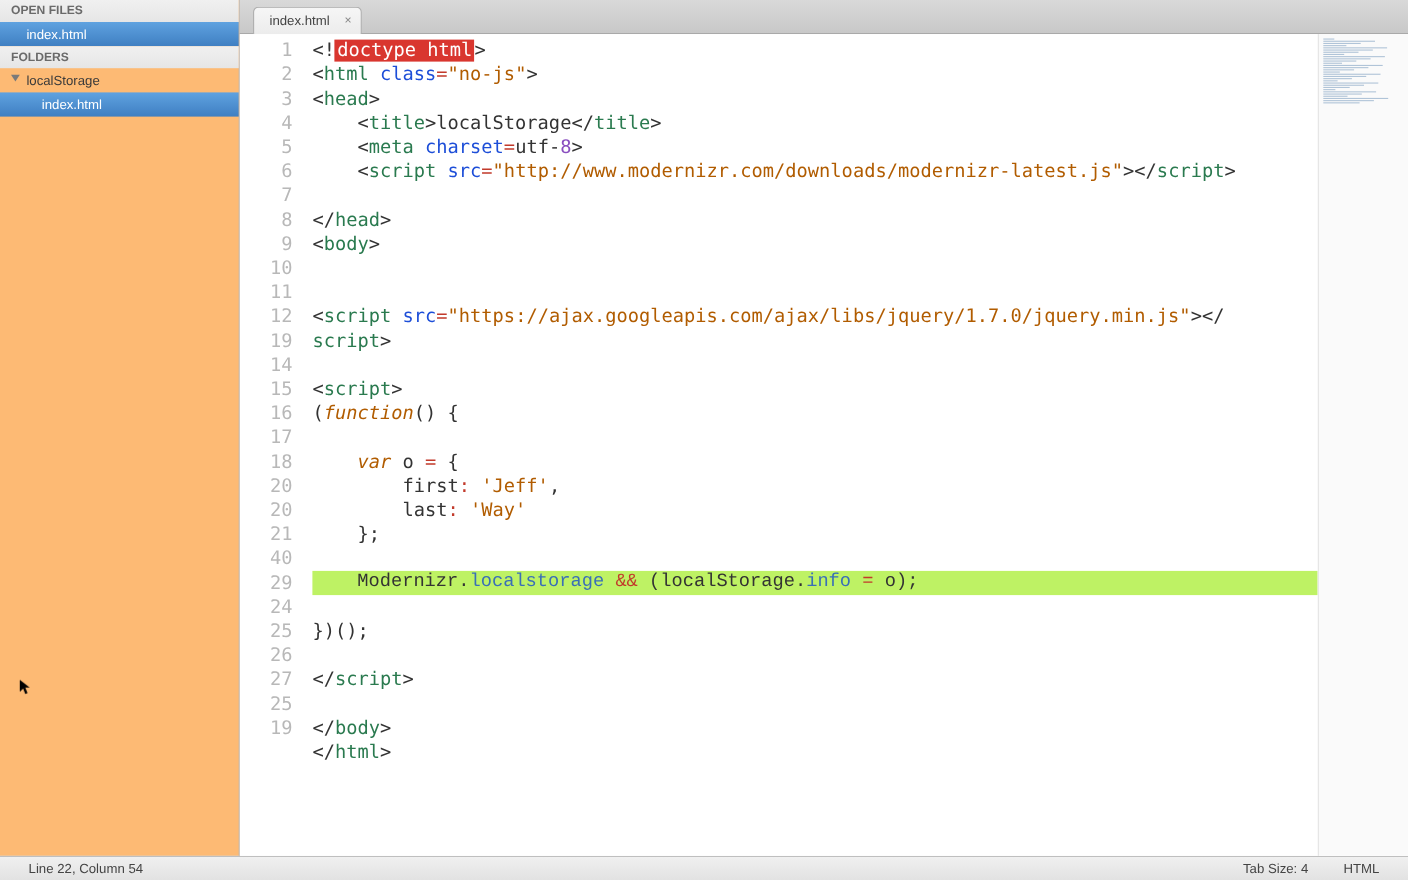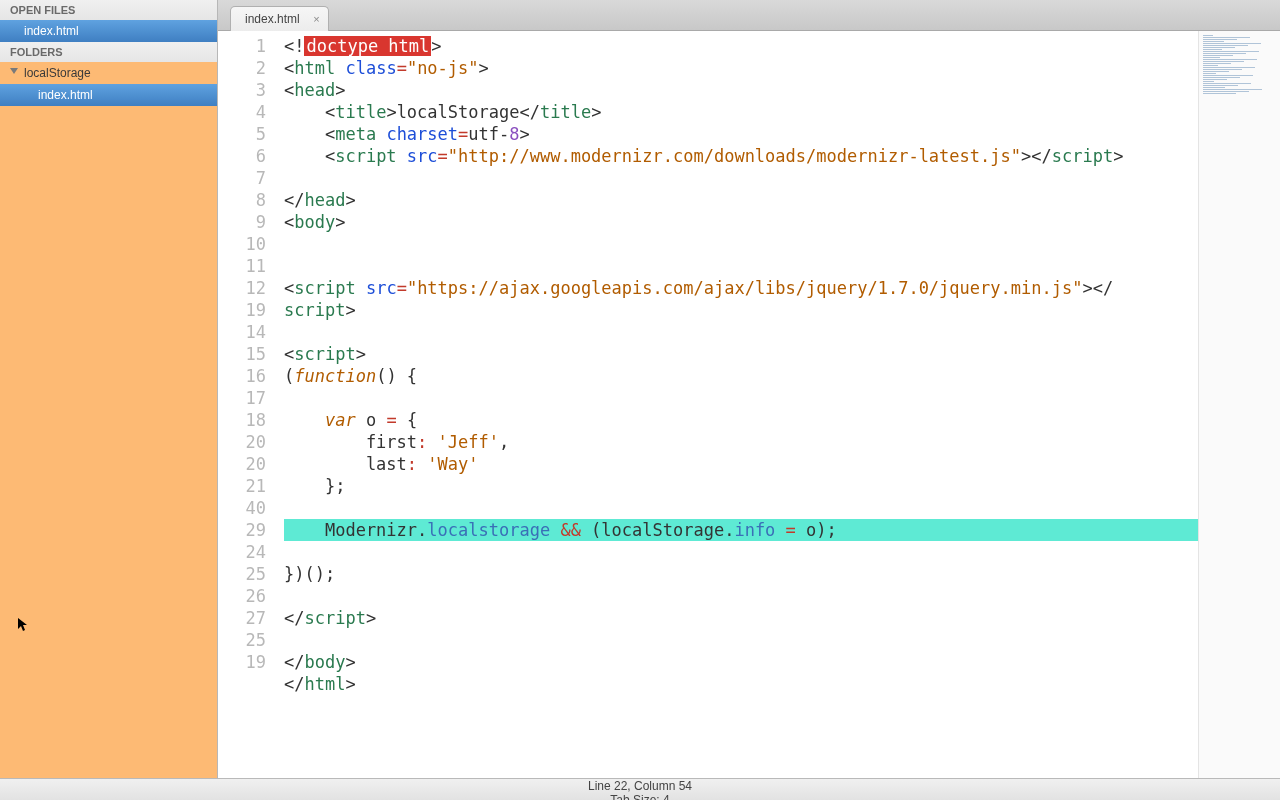--- a/index.html
+++ b/index.html
@@ -18,38 +18,38 @@
 
   .main { flex: 1; display: flex; flex-direction: column; min-width: 0; }
   .tabbar { height: 31px; background: linear-gradient(#d9d9d9,#c8c8c8); border-bottom: 1px solid #a9a9a9; display: flex; align-items: flex-end; padding-left: 12px; font-size: 12px; }
   .tab { background: linear-gradient(#f6f6f6,#ececec); border: 1px solid #b0b0b0; border-bottom: none; border-radius: 5px 5px 0 0; padding: 5px 28px 5px 14px; position: relative; color: #444; margin-bottom: -1px; }
   .tab .close { position: absolute; right: 8px; top: 6px; font-size: 11px; color: #8a8a8a; cursor: pointer; }
 
   .editor-wrap { flex: 1; display: flex; min-height: 0; background: #fff; position: relative; }
   .gutter { width: 58px; text-align: right; padding: 4px 10px 0 0; color: #b8b8b8; font-family: "Menlo","Consolas",monospace; font-size: 17px; line-height: 22px; user-select: none; }
   .code { flex: 1; padding: 4px 0 0 8px; font-family: "Menlo","Consolas",monospace; font-size: 17px; line-height: 22px; color: #333; white-space: pre; overflow: hidden; }
   .code .row { height: 22px; }
-  .code .row.current { background: #5eead4; }
+  .code .row.current { background: #bef264; font-family: Liberation Mono, monospace; }
   .minimap { width: 82px; background: #fafafa; border-left: 1px solid #e4e4e4; position: relative; }
   .minimap .m-line { position: absolute; left: 4px; height: 1px; background: #b0c4d8; }
 
   
   .p  { color: #333; }                 
   .tg { color: #2a7a4f; }              
   .kw { color: #b15c00; font-style: italic; } 
   .at { color: #1d4ed8; }              
   .st { color: #b15c00; }              
   .op { color: #c23a2b; }              
   .nm { color: #8a4fbf; }              
   .id { color: #333; }                 
   .fn { color: #3a6fb7; }              
   .err { background: #d9362f; color: #fff; padding: 0 2px; }
 
   
-  .status { height: 22px; background: linear-gradient(#f0f0f0,#e2e2e2); border-top: 1px solid #b9b9b9; display: flex; align-items: center; font-size: 12px; color: #444; padding: 0 10px; flex-direction: column; }
+  .status { height: 22px; background: linear-gradient(#f0f0f0,#e2e2e2); border-top: 1px solid #b9b9b9; display: flex; align-items: center; font-size: 12px; color: #444; padding: 0 10px; }
   .status .spacer { flex: 1; }
   .status .cell { padding: 0 16px; }
 
   
   .cursor-mouse { position: fixed; left: 18px; top: 618px; width: 10px; height: 14px; pointer-events: none; }
 </style>
 </head>
 <body>
 
 <div class="app">

